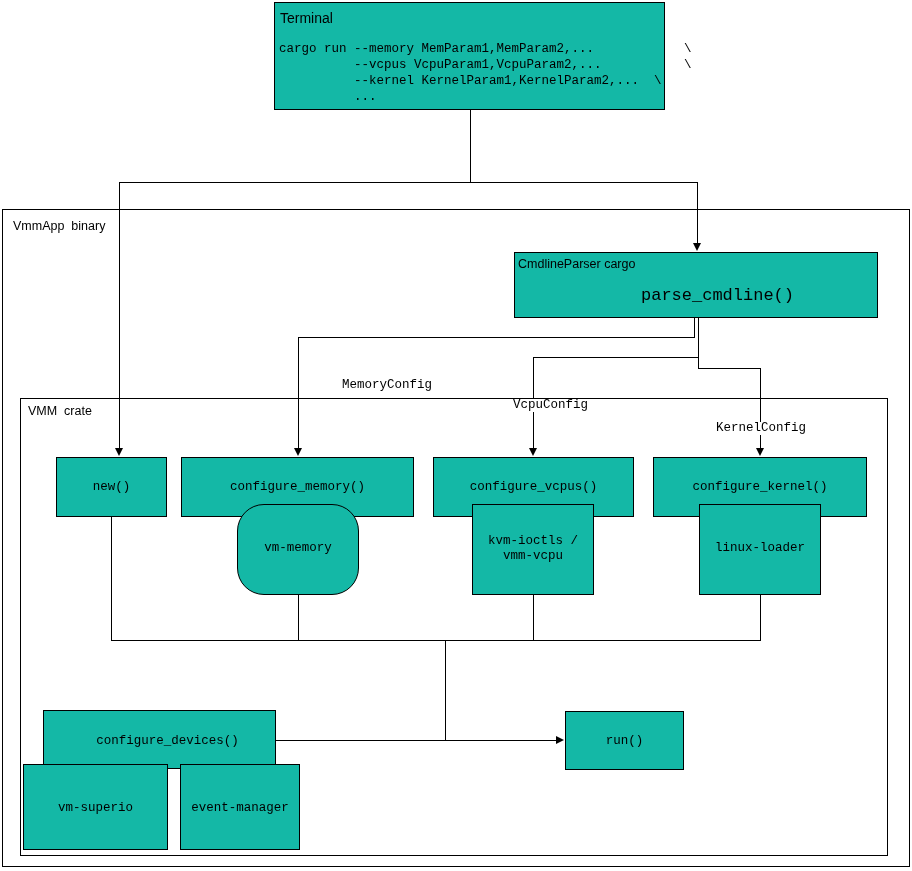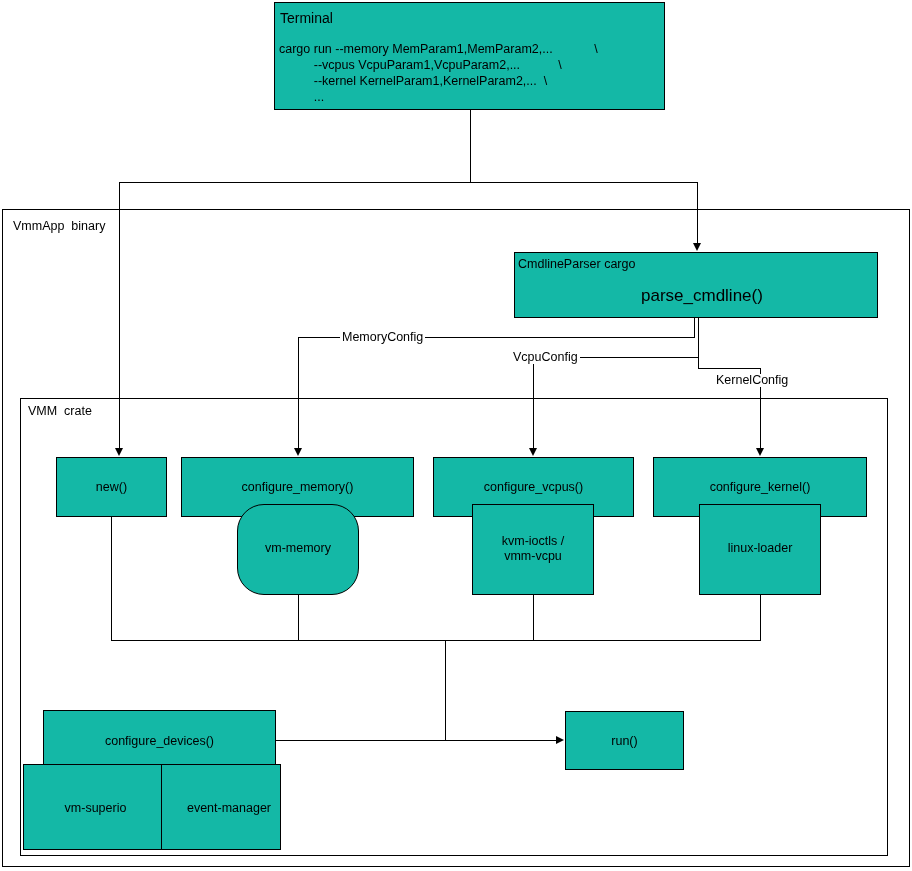--- a/index.html
+++ b/index.html
@@ -25,21 +25,21 @@
     box-sizing: border-box;
     border: 1px solid #000000;
     background: #14b8a6;
   }
   .lbl {
     position: absolute;
     white-space: pre;
     line-height: 1.0;
   }
   .mono {
-    font-family: Liberation Sans, sans-serif;
+    font-family: Liberation Mono, monospace;
   }
   .sans {
     font-family: "Liberation Sans", sans-serif;
   }
   .hline {
     position: absolute;
     background: #000000;
     height: 1px;
   }
   .vline {
@@ -82,20 +82,21 @@
     font-size: 12.5px;
     line-height: 15px;
   }
   .edge-label {
     position: absolute;
     font-size: 12.5px;
     white-space: pre;
     background: #ffffff;
     padding: 0 2px;
     line-height: 13px;
+    margin-top: 48px;
   }
 </style>
 </head>
 <body>
 
 <div id="canvas">
 
   <div class="box" style="left:274px; top:2px; width:391px; height:108px;"></div>
   <div class="lbl sans term-title" style="left:280px; top:11px;">Terminal</div>
   <div class="lbl mono term-cmd" style="left:279px; top:41px;">cargo run --memory MemParam1,MemParam2,...            \</div>
@@ -165,27 +166,27 @@
   </div>
 
   <div class="vline" style="left:111px; top:517px; height:124px;"></div>
   <div class="vline" style="left:298px; top:595px; height:46px;"></div>
   <div class="vline" style="left:533px; top:595px; height:46px;"></div>
   <div class="vline" style="left:760px; top:595px; height:46px;"></div>
   <div class="hline" style="left:111px; top:640px; width:650px;"></div>
 
   <div class="vline" style="left:445px; top:640px; height:101px;"></div>
 
-  <div class="box" style="left:43px; top:710px; width:233px; height:59px;">
+  <div class="box" style="left:43px; top:710px; width:233px; height:59px;padding-left:8px;">
     <div class="box-text mono" style="top:23px;">configure_devices()</div>
   </div>
   <div class="box" style="left:23px; top:764px; width:145px; height:86px;">
     <div class="box-text mono" style="top:36px;">vm-superio</div>
   </div>
-  <div class="box" style="left:161px; top:764px; width:120px; height:86px;padding-left:8px;">
+  <div class="box" style="left:180px; top:764px; width:120px; height:86px;">
     <div class="box-text mono" style="top:36px;">event-manager</div>
   </div>
 
   <div class="hline" style="left:276px; top:740px; width:280px;"></div>
   <div class="arrow-right" style="left:556px; top:736px;"></div>
 
   <div class="box" style="left:565px; top:711px; width:119px; height:59px;">
     <div class="box-text mono" style="top:22px;">run()</div>
   </div>
 

